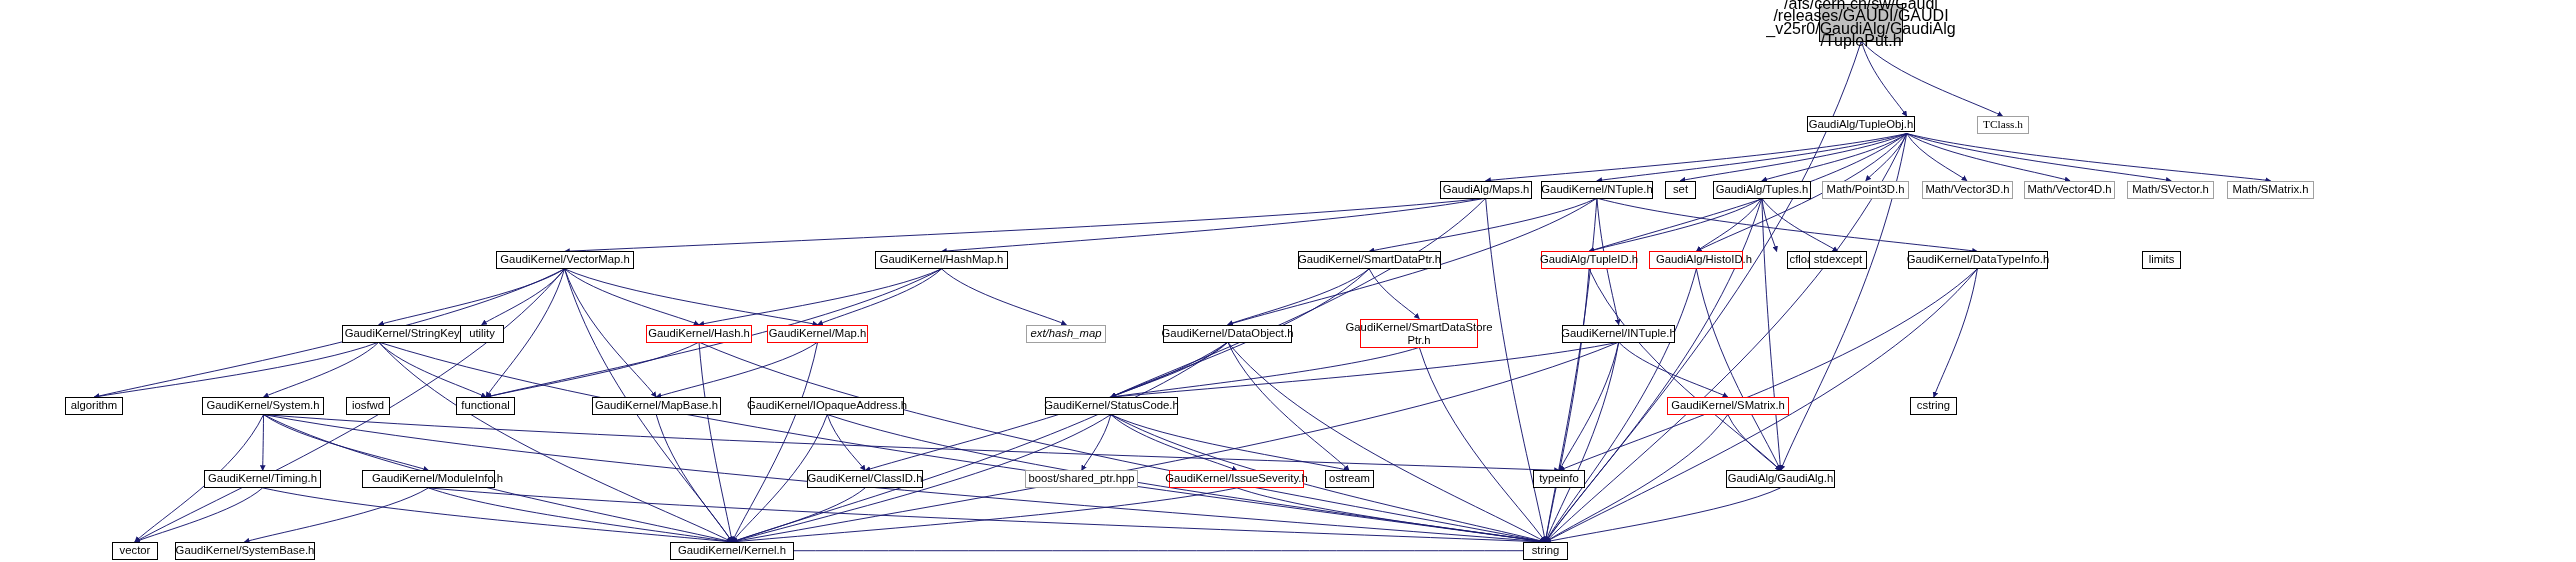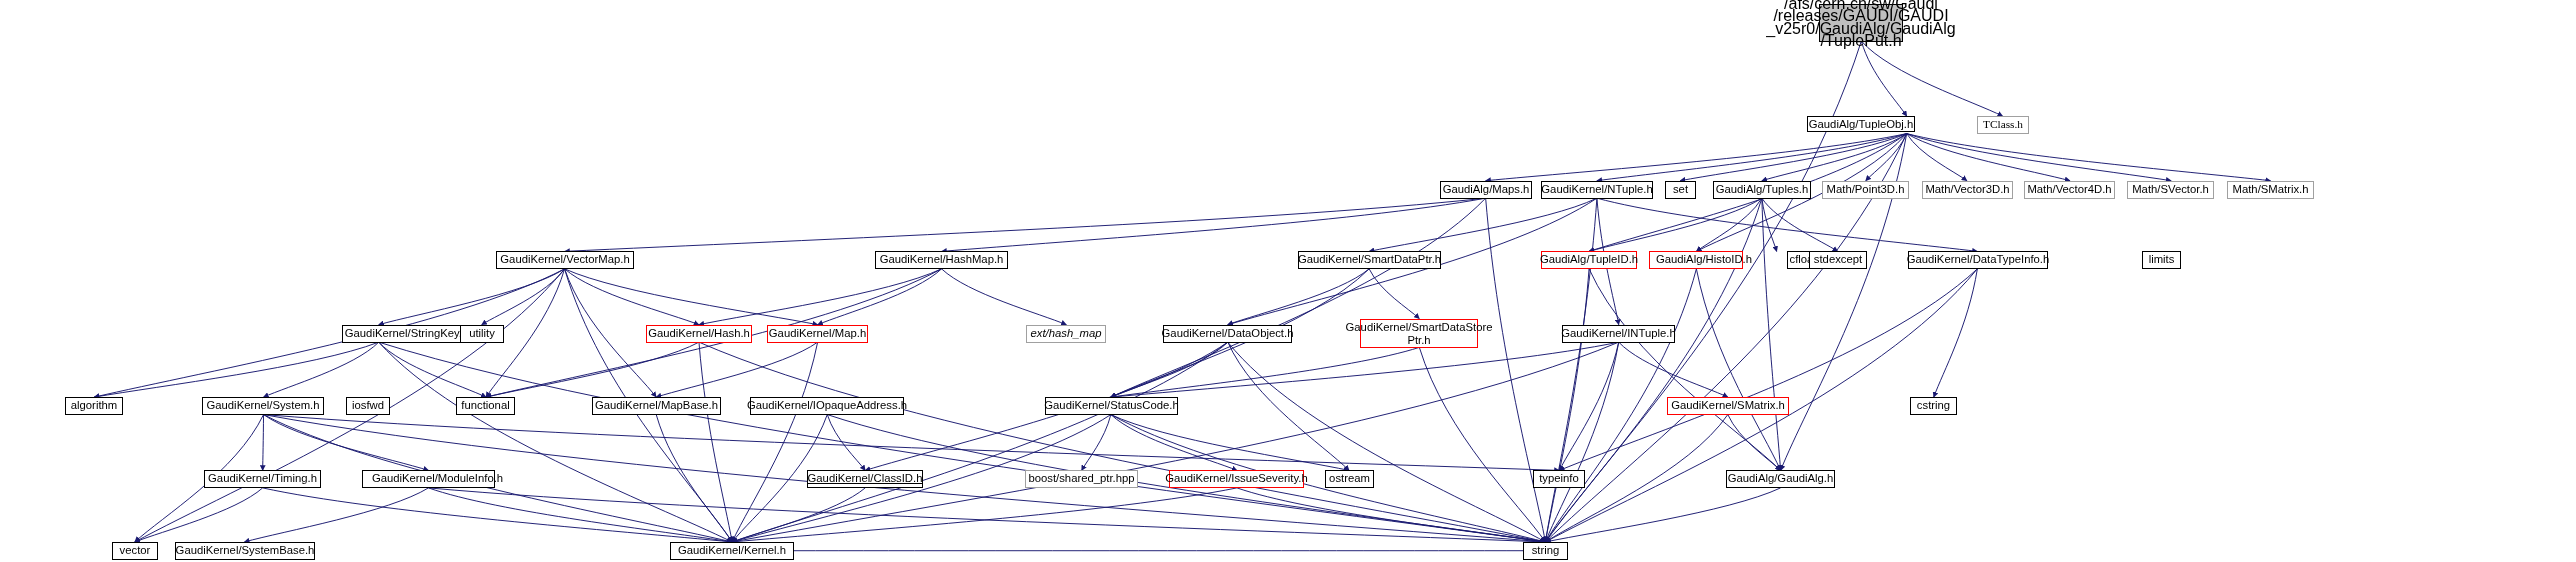--- a/index.html
+++ b/index.html
@@ -207,21 +207,21 @@
       <div class="node solid" style="left: 202px; top: 397px; width: 122px; height: 17.5px;">GaudiKernel/System.h</div>
       <div class="node solid" style="left: 346px; top: 397px; width: 44px; height: 17.5px;">iosfwd</div>
       <div class="node solid" style="left: 456px; top: 397px; width: 59px; height: 17.5px;">functional</div>
       <div class="node solid" style="left: 592px; top: 397px; width: 129px; height: 17.5px;">GaudiKernel/MapBase.h</div>
       <div class="node solid" style="left: 750px; top: 397px; width: 154px; height: 17.5px;">GaudiKernel/IOpaqueAddress.h</div>
       <div class="node solid" style="left: 1045px; top: 397px; width: 133px; height: 17.5px;">GaudiKernel/StatusCode.h</div>
       <div class="node red solid" style="left: 1667px; top: 397px; width: 122px; height: 17.5px;">GaudiKernel/SMatrix.h</div>
       <div class="node solid" style="left: 1910px; top: 397px; width: 47px; height: 17.5px;">cstring</div>
       <div class="node solid" style="left: 204px; top: 470px; width: 117px; height: 17.5px;">GaudiKernel/Timing.h</div>
       <div class="node solid" style="left: 362px; top: 470px; width: 133px; height: 17.5px; padding-left: 18px;">GaudiKernel/ModuleInfo.h</div>
-      <div class="node solid" style="left: 807px; top: 470px; width: 116px; height: 17.5px; text-decoration: underline;">GaudiKernel/ClassID.h</div>
+      <div class="node solid" style="left: 807px; top: 470px; width: 116px; height: 17.5px;">GaudiKernel/ClassID.h</div>
       <div class="node external" style="left: 1025px; top: 470px; width: 113px; height: 17.5px;">boost/shared_ptr.hpp</div>
       <div class="node red solid" style="left: 1169px; top: 470px; width: 135px; height: 17.5px;">GaudiKernel/IssueSeverity.h</div>
       <div class="node solid" style="left: 1325px; top: 470px; width: 49px; height: 17.5px;">ostream</div>
       <div class="node solid" style="left: 1533px; top: 470px; width: 52px; height: 17.5px;">typeinfo</div>
       <div class="node solid" style="left: 1726px; top: 470px; width: 109px; height: 17.5px;">GaudiAlg/GaudiAlg.h</div>
       <div class="node solid" style="left: 112px; top: 542px; width: 46px; height: 17.5px;">vector</div>
       <div class="node solid" style="left: 175px; top: 542px; width: 140px; height: 17.5px;">GaudiKernel/SystemBase.h</div>
       <div class="node solid" style="left: 670px; top: 542px; width: 124px; height: 17.5px;">GaudiKernel/Kernel.h</div>
       <div class="node solid" style="left: 1523px; top: 542px; width: 45px; height: 17.5px;">string</div>
     </div>

